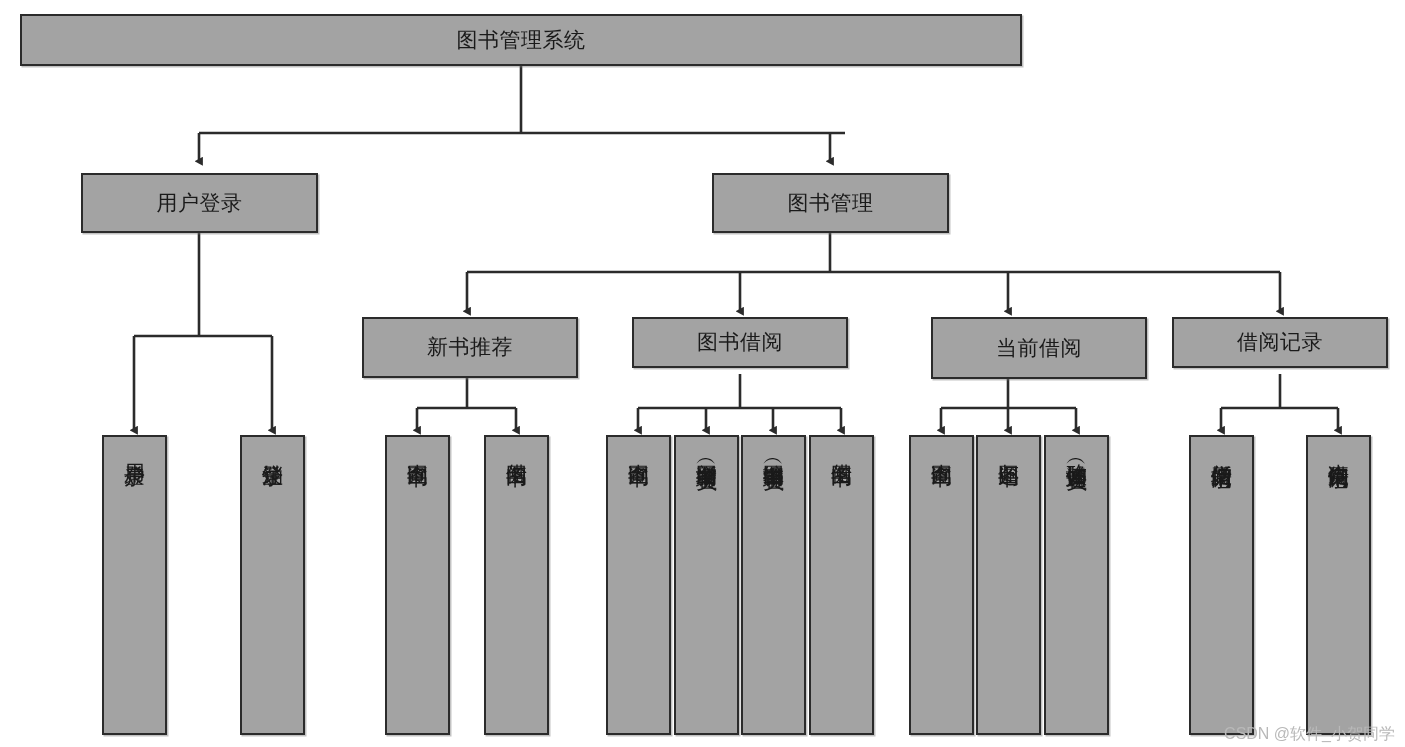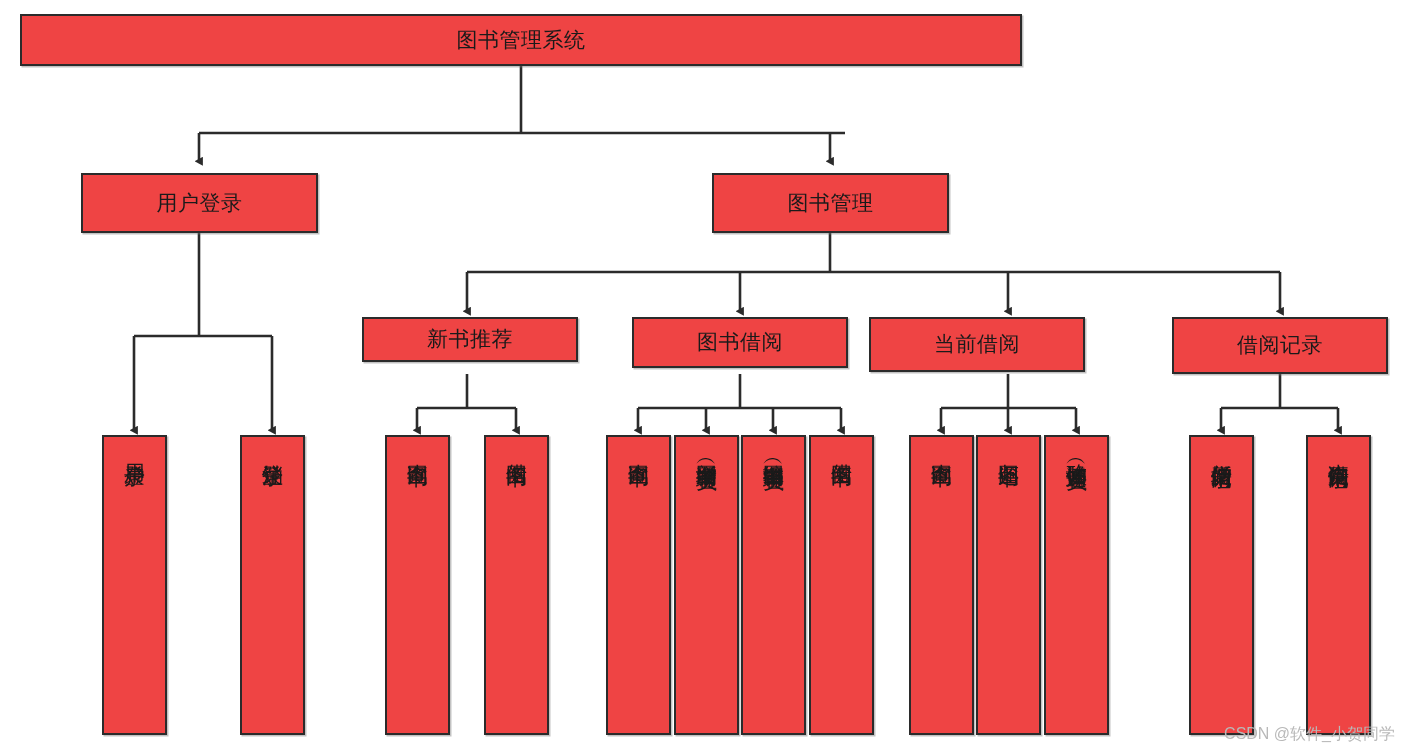--- a/index.html
+++ b/index.html
@@ -21,21 +21,21 @@
     position: absolute;
     left: 0;
     top: 0;
     width: 1405px;
     height: 747px;
   }
   .node {
     position: absolute;
     box-sizing: border-box;
     border: 2px solid #2b2b2b;
-    background: #ef4444;
+    background: #a3a3a3;
     display: flex;
     align-items: center;
     justify-content: center;
     color: #1a1a1a;
     box-shadow: 1.5px 1.5px 0 rgba(120,120,120,0.45);
   }
   .node-label {
     display: block;
     text-align: center;
     line-height: 1.18;
@@ -129,33 +129,33 @@
   </div>
 
   <div class="node horizontal" style="left:81px; top:173px; width:237px; height:60px;">
     <span class="node-label">用户登录</span>
   </div>
 
   <div class="node horizontal" style="left:712px; top:173px; width:237px; height:60px;">
     <span class="node-label">图书管理</span>
   </div>
 
-  <div class="node horizontal" style="left:362px; top:317px; width:216px; height:45px;">
+  <div class="node horizontal" style="left:362px; top:317px; width:216px; height:61px;">
     <span class="node-label">新书推荐</span>
   </div>
 
   <div class="node horizontal" style="left:632px; top:317px; width:216px; height:51px;">
     <span class="node-label">图书借阅</span>
   </div>
 
-  <div class="node horizontal" style="left:869px; top:317px; width:216px; height:55px;">
+  <div class="node horizontal" style="left:931px; top:317px; width:216px; height:62px;">
     <span class="node-label">当前借阅</span>
   </div>
 
-  <div class="node horizontal" style="left:1172px; top:317px; width:216px; height:57px;">
+  <div class="node horizontal" style="left:1172px; top:317px; width:216px; height:51px;">
     <span class="node-label">借阅记录</span>
   </div>
 
   <div class="node vertical" style="left:102px; top:435px; width:65px; height:300px;">
     <span class="node-label">用户登录</span>
   </div>
 
   <div class="node vertical" style="left:240px; top:435px; width:65px; height:300px;">
     <span class="node-label">注销登录</span>
   </div>

